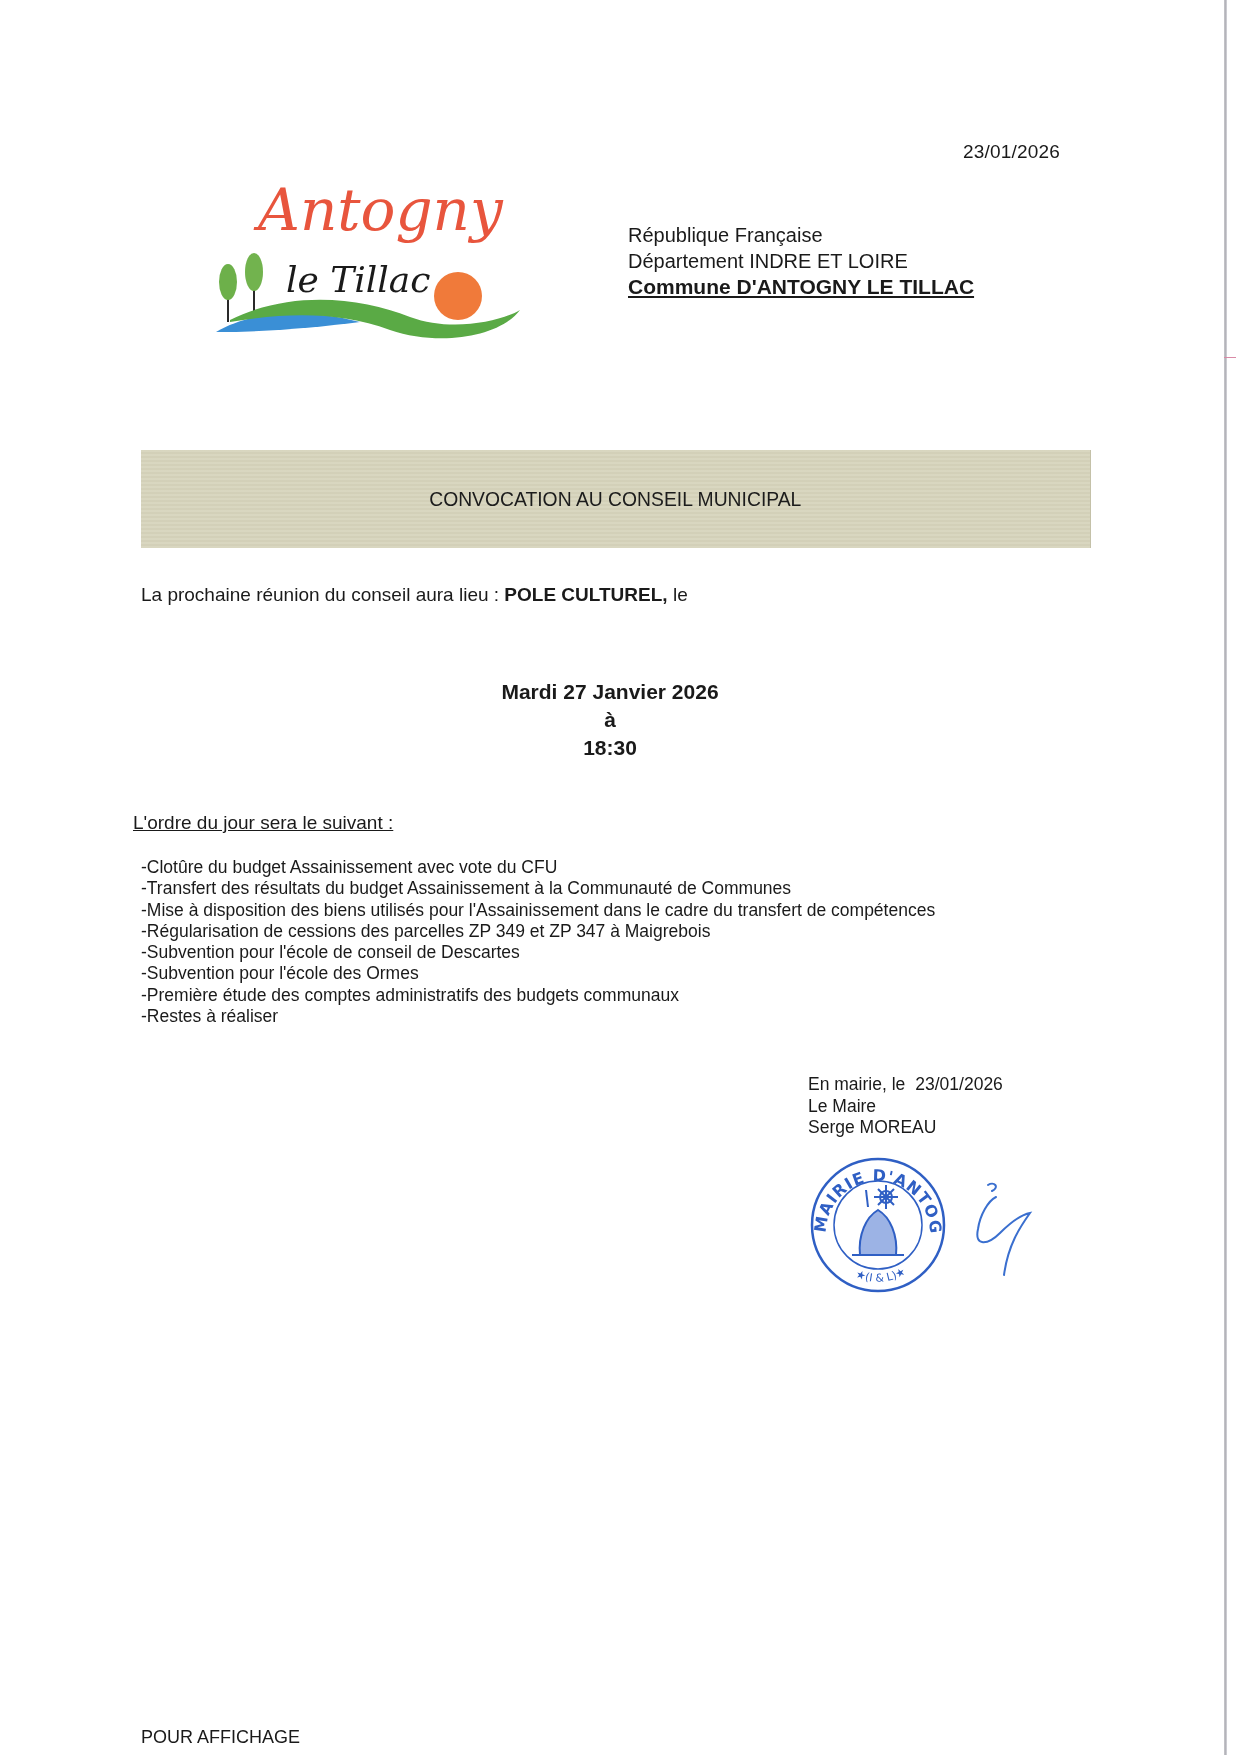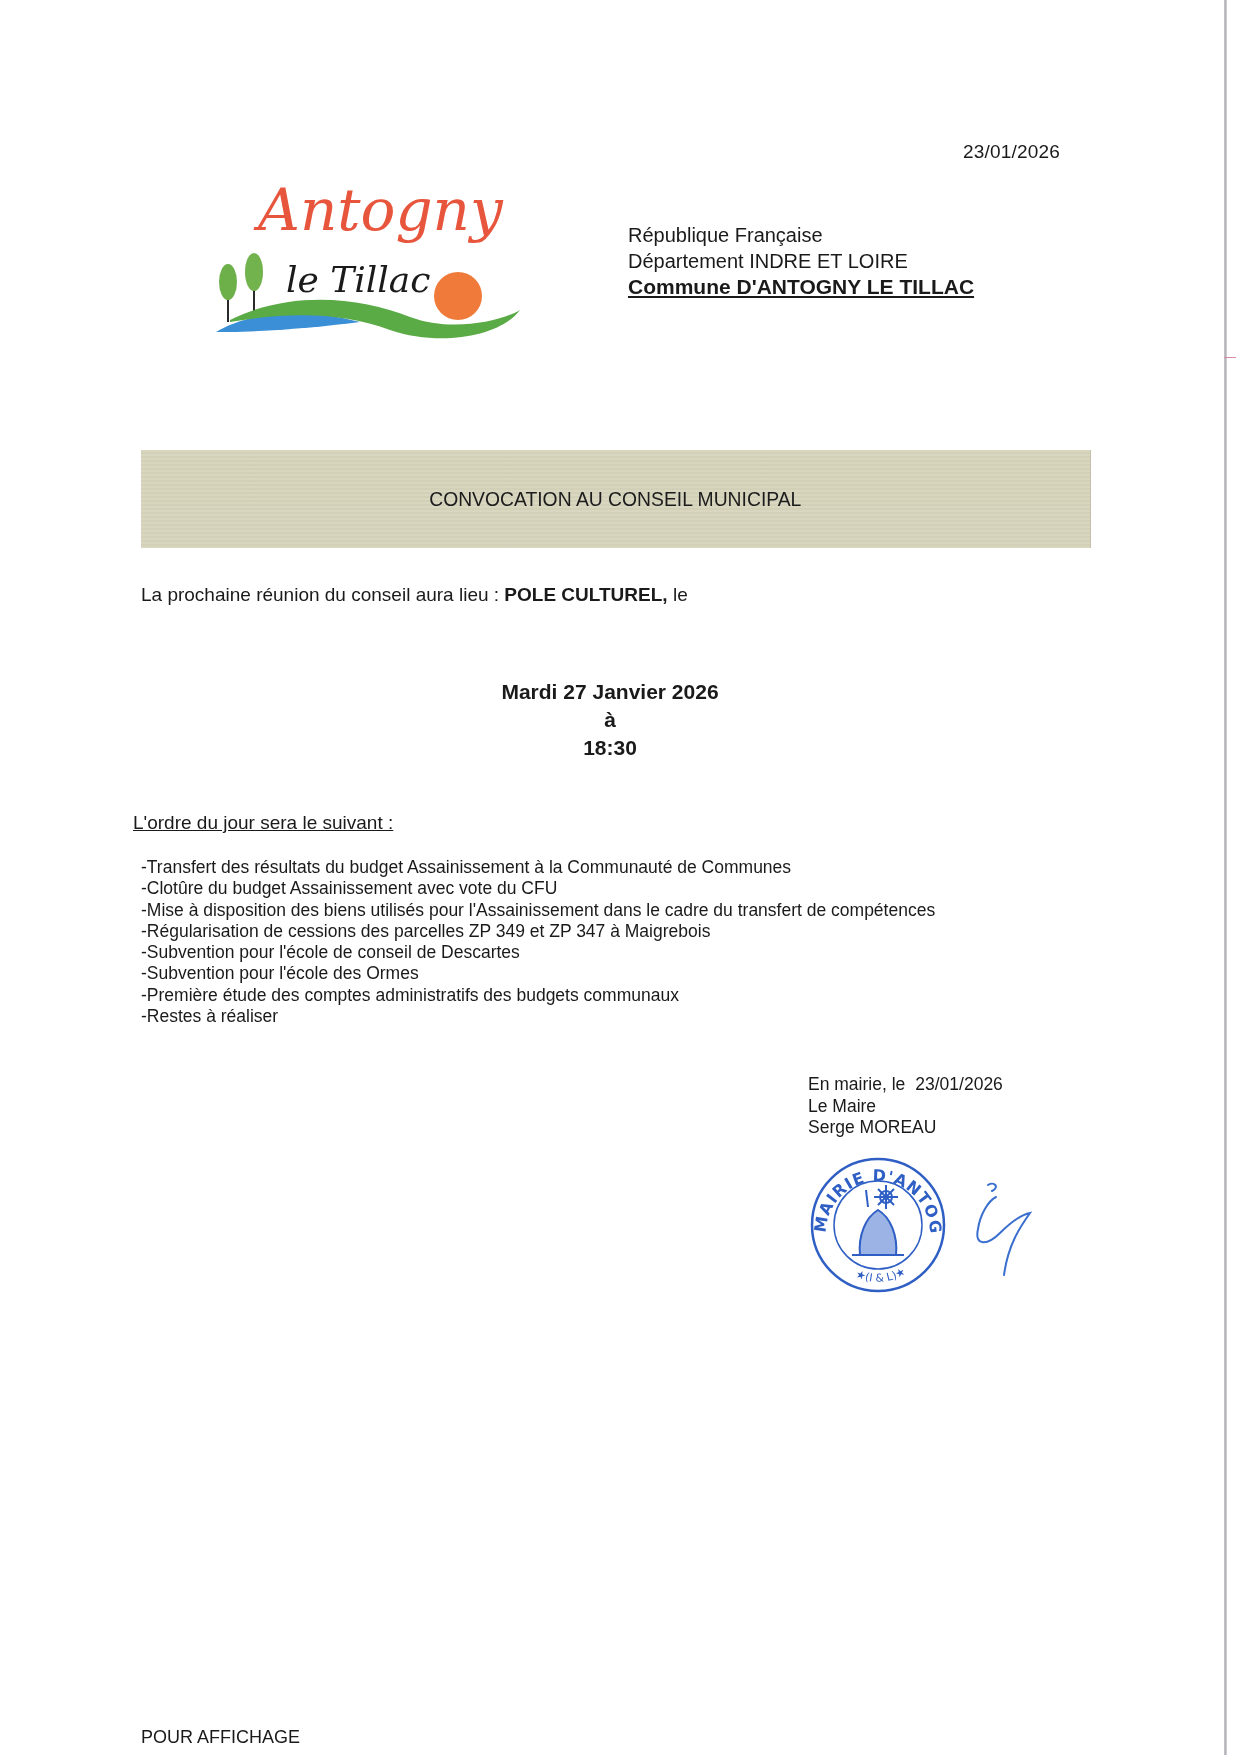--- a/index.html
+++ b/index.html
@@ -102,22 +102,22 @@
 
 <div class="meeting">
   <div>Mardi 27 Janvier 2026</div>
   <div>à</div>
   <div>18:30</div>
 </div>
 
 <div class="agenda-title">L'ordre du jour sera le suivant :</div>
 
 <ul class="agenda">
+  <li>-Clotûre du budget Assainissement avec vote du CFU</li>
   <li>-Transfert des résultats du budget Assainissement à la Communauté de Communes</li>
-  <li>-Clotûre du budget Assainissement avec vote du CFU</li>
   <li>-Mise à disposition des biens utilisés pour l'Assainissement dans le cadre du transfert de compétences</li>
   <li>-Régularisation de cessions des parcelles ZP 349 et ZP 347 à Maigrebois</li>
   <li>-Subvention pour l'école de conseil de Descartes</li>
   <li>-Subvention pour l'école des Ormes</li>
   <li>-Première étude des comptes administratifs des budgets communaux</li>
   <li>-Restes à réaliser</li>
 </ul>
 
 <div class="signoff">
   <div><span>En mairie, le</span><span class="gap"></span><span>23/01/2026</span></div>

